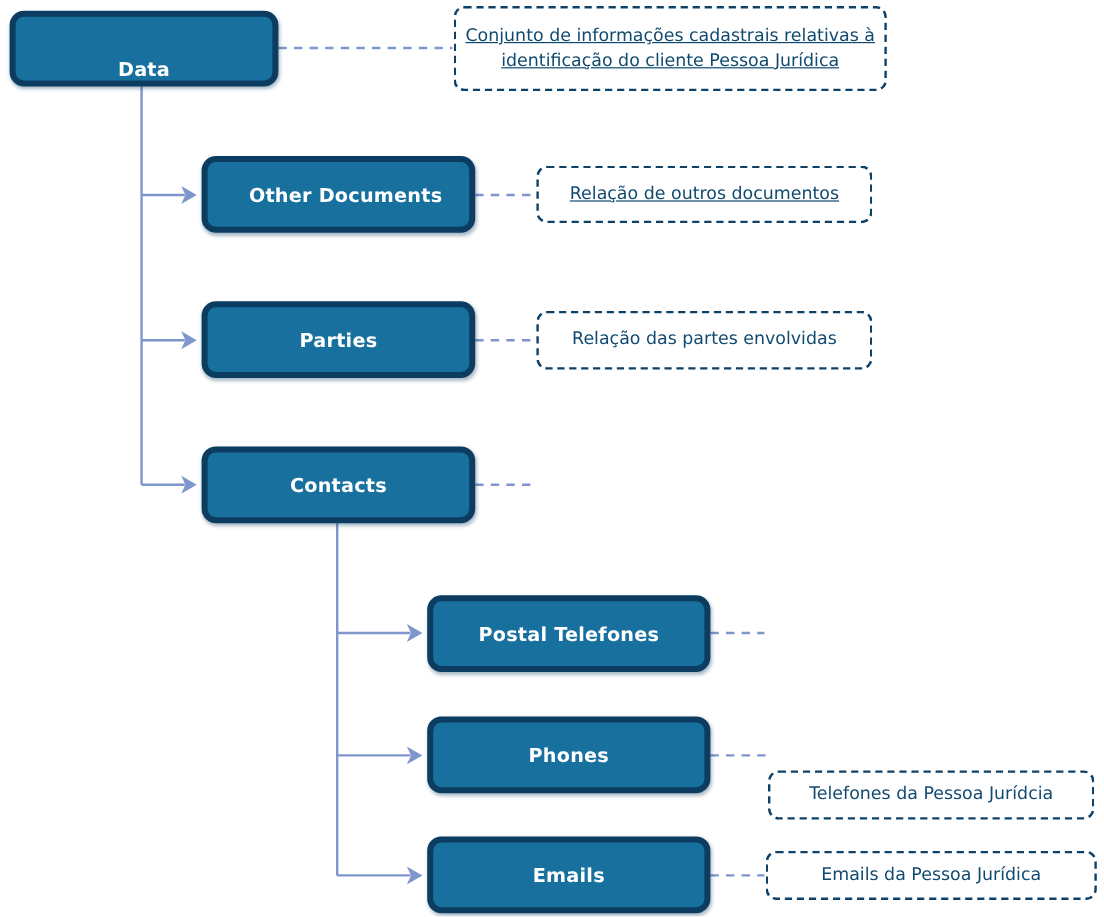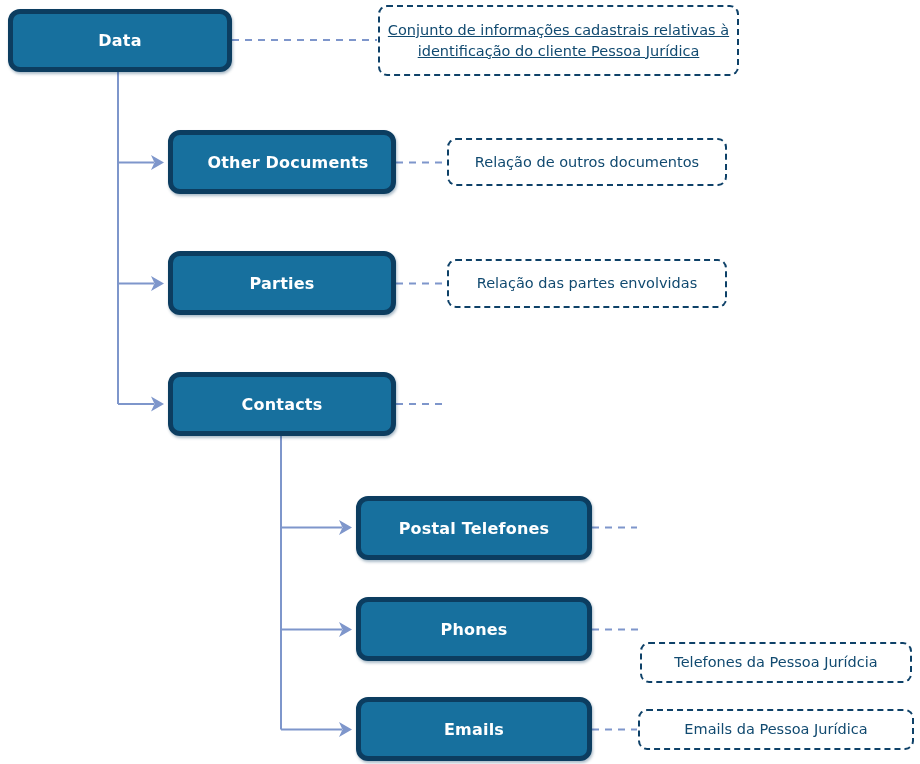--- a/index.html
+++ b/index.html
@@ -24,30 +24,30 @@
   }
   .annotation{
     position:absolute;display:flex;align-items:center;justify-content:center;
     box-sizing:border-box;text-align:center;
     border:2px dashed var(--annotation-border,#0E4168);
     border-radius:9px;
     color:var(--annotation-text,#114A70);
     font-size:14.5px;line-height:1.42;padding:3px 6px;
   }
 
-  #node-data{left:8px;top:9px;width:224px;height:63px;}
+  #node-data{left:8px;top:9px;width:224px;height:63px;align-items:flex-end;}
   #node-other-documents{left:168px;top:130px;width:228px;height:64px;padding-left:12px;}
   #node-parties{left:168px;top:251px;width:228px;height:64px;}
   #node-contacts{left:168px;top:372px;width:228px;height:64px;}
   #node-postal-addresses{left:356px;top:496px;width:236px;height:64px;}
   #node-phones{left:356px;top:597px;width:236px;height:64px;}
   #node-emails{left:356px;top:697px;width:236px;height:64px;}
 
   #ann-data{left:378px;top:5px;width:361px;height:71px;text-decoration:underline;}
-  #ann-other-documents{left:447px;top:138px;width:280px;height:48px;}
+  #ann-other-documents{left:447px;top:138px;width:280px;height:48px;text-decoration:underline;}
   #ann-parties{left:447px;top:259px;width:280px;height:49px;}
   #ann-contacts{left:444px;top:365px;width:288px;height:78px;}
   #ann-postal-addresses{left:638px;top:506px;width:278px;height:42px;}
   #ann-phones{left:640px;top:642px;width:272px;height:41px;}
   #ann-emails{left:638px;top:709px;width:276px;height:41px;}
 </style>
 </head>
 <body>
 
 <div class="canvas">

